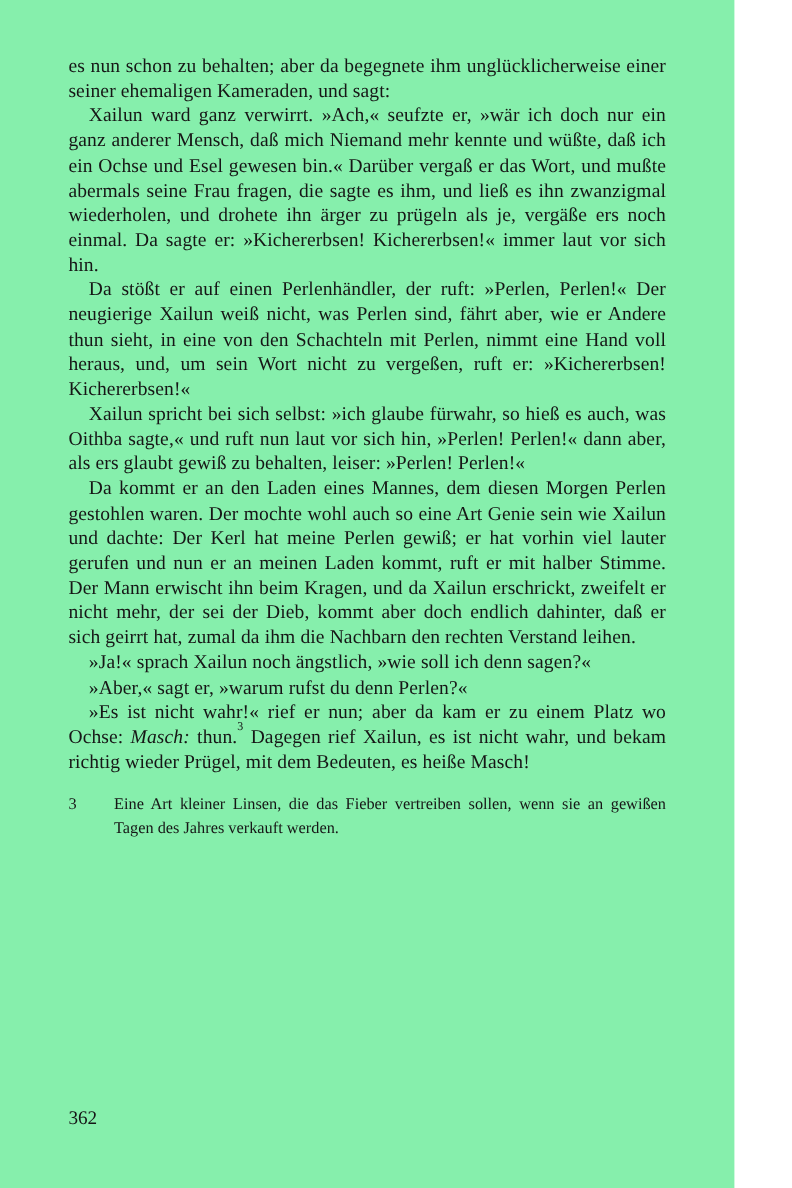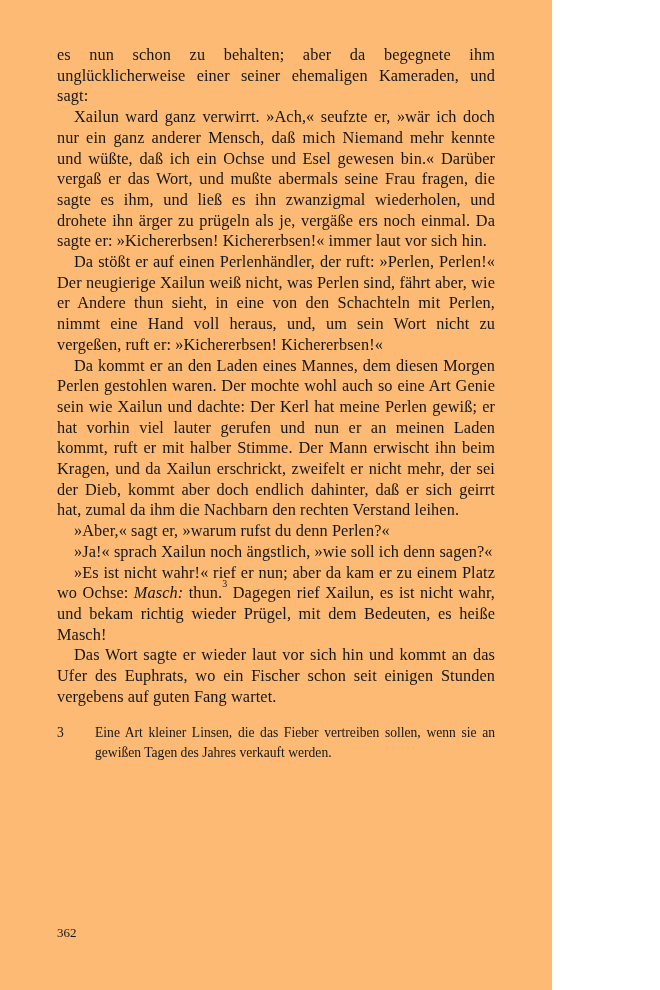--- a/index.html
+++ b/index.html
@@ -1,20 +1,20 @@
 <!DOCTYPE html>
 <html><head>
 <meta charset="utf-8">
 <style>
   html, body { margin: 0; padding: 0; background: #ffffff; }
   .page {
     position: relative;
-    width: 552px;
+    width: 612px;
     height: 990px;
-    background: #fdba74;
+    background: #86efac;
     color: #161616;
     font-family: "Liberation Serif", serif;
     box-sizing: border-box;
     padding: 45px 57px 0 57px;
     overflow: hidden;
   }
   .body-text p {
     margin: 0;
     font-size: 16.3px;
     line-height: 20.7px;
@@ -34,40 +34,40 @@
     margin-top: 15px;
     font-size: 13.6px;
     line-height: 20px;
   }
   .footnote .fn-marker { flex: none; width: 38px; }
   .footnote .fn-text { flex: 1; text-align: justify; }
   .page-number {
     position: absolute;
     left: 57px;
     top: 925px;
-    font-size: 13px;
+    font-size: 16px;
     line-height: 16px;
   }
 </style>
 </head>
 <body>
 
 <div class="page">
 
   <div class="body-text">
     <p>es nun schon zu behalten; aber da begegnete ihm unglücklicherweise einer seiner ehemaligen Kameraden, und sagt:</p>
     <p class="indent">Xailun ward ganz verwirrt. »Ach,« seufzte er, »wär ich doch nur ein ganz anderer Mensch, daß mich Niemand mehr kennte und wüßte, daß ich ein Ochse und Esel gewesen bin.« Darüber vergaß er das Wort, und mußte abermals seine Frau fragen, die sagte es ihm, und ließ es ihn zwanzigmal wiederholen, und drohete ihn ärger zu prügeln als je, vergäße ers noch einmal. Da sagte er: »Kichererbsen! Kichererbsen!« immer laut vor sich hin.</p>
     <p class="indent">Da stößt er auf einen Perlenhändler, der ruft: »Perlen, Perlen!« Der neugierige Xailun weiß nicht, was Perlen sind, fährt aber, wie er Andere thun sieht, in eine von den Schachteln mit Perlen, nimmt eine Hand voll heraus, und, um sein Wort nicht zu vergeßen, ruft er: »Kichererbsen! Kichererbsen!«</p>
+    <p class="indent">Xailun spricht bei sich selbst: »ich glaube fürwahr, so hieß es auch, was Oithba sagte,« und ruft nun laut vor sich hin, »Perlen! Perlen!« dann aber, als ers glaubt gewiß zu behalten, leiser: »Perlen! Perlen!«</p>
     <p class="indent">Da kommt er an den Laden eines Mannes, dem diesen Morgen Perlen gestohlen waren. Der mochte wohl auch so eine Art Genie sein wie Xailun und dachte: Der Kerl hat meine Perlen gewiß; er hat vorhin viel lauter gerufen und nun er an meinen Laden kommt, ruft er mit halber Stimme. Der Mann erwischt ihn beim Kragen, und da Xailun erschrickt, zweifelt er nicht mehr, der sei der Dieb, kommt aber doch endlich dahinter, daß er sich geirrt hat, zumal da ihm die Nachbarn den rechten Verstand leihen.</p>
+    <p class="indent">»Ja!« sprach Xailun noch ängstlich, »wie soll ich denn sagen?«</p>
     <p class="indent">»Aber,« sagt er, »warum rufst du denn Perlen?«</p>
-    <p class="indent">»Ja!« sprach Xailun noch ängstlich, »wie soll ich denn sagen?«</p>
     <p class="indent">
       <span>»Es ist nicht wahr!« rief er nun; aber da kam er zu einem Platz wo Ochse: </span><i>Masch:</i><span> thun.</span><sup class="fnref">3</sup><span> Dagegen rief Xailun, es ist nicht wahr, und bekam richtig wieder Prügel, mit dem Bedeuten, es heiße Masch!</span>
     </p>
-    <p class="indent">Das Wort sagte er wieder laut vor sich hin und kommt an das Ufer des Euphrats, wo ein Fischer schon seit einigen Stunden vergebens auf guten Fang wartet.</p>
   </div>
 
   <div class="footnote">
     <span class="fn-marker">3</span>
     <span class="fn-text">Eine Art kleiner Linsen, die das Fieber vertreiben sollen, wenn sie an gewißen Tagen des Jahres verkauft werden.</span>
   </div>
 
   <div class="page-number">362</div>
 
 </div>

